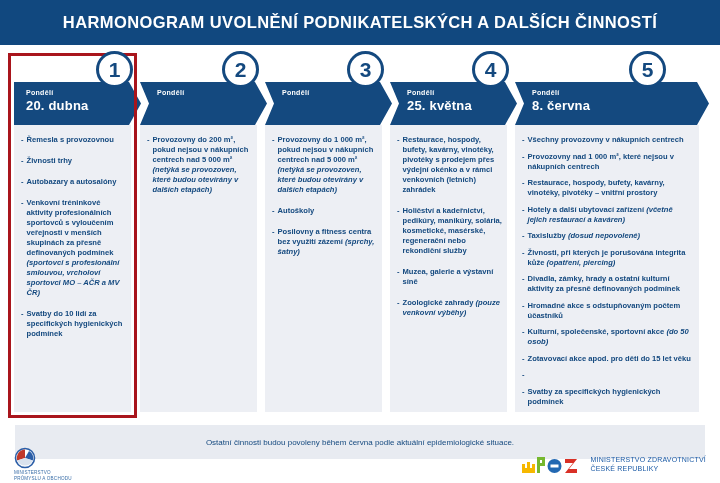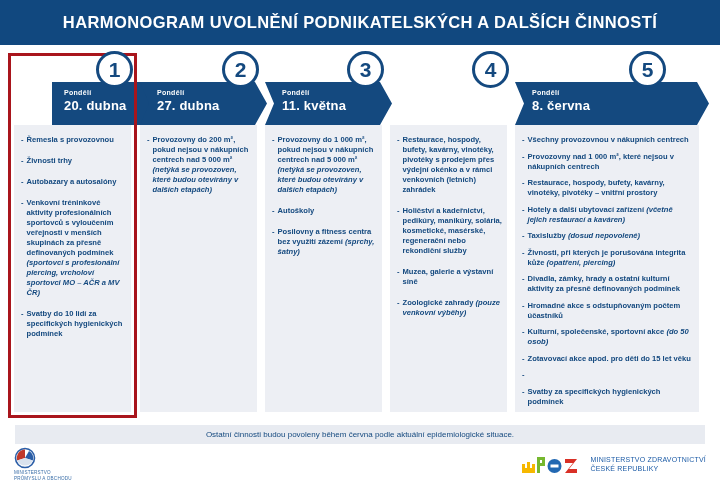--- a/index.html
+++ b/index.html
@@ -32,21 +32,20 @@
   .col-4 { left:515px; width:184px; }
 
   .band {
     position:absolute; top:0; left:0; width:calc(100% + 10px); height:43px;
     background:#14497F; color:#fff; padding:7px 0 0 17px; z-index:2;
     clip-path: polygon(0 0, calc(100% - 12px) 0, 100% 50%, calc(100% - 12px) 100%, 0 100%, 9px 50%);
   }
   .band.first {
     clip-path: polygon(0 0, calc(100% - 12px) 0, 100% 50%, calc(100% - 12px) 100%, 0 100%);
     padding-left:12px;
-    margin-left:38px;
   }
   .band .day  { font-size:7px; font-weight:bold; letter-spacing:0.3px; margin-bottom:2px; }
   .band .date { font-size:13px; font-weight:bold; letter-spacing:0.2px; }
 
   .items {
     position:absolute; top:43px; left:0; right:0; bottom:0;
     background:#EDEFF4; list-style:none; padding:10px 5px 0 7px; overflow:hidden;
   }
   .items li {
     display:flex; gap:3px; margin-bottom:11px;
@@ -60,21 +59,21 @@
     position:absolute; top:-31px; width:37px; height:37px; border-radius:50%;
     background:#ffffff; border:3.5px solid #14497F; color:#14497F;
     display:flex; align-items:center; justify-content:center;
     font-size:21px; font-weight:bold; z-index:7;
   }
   .col-0 .circle, .col-1 .circle, .col-2 .circle, .col-3 .circle { right:-2px; }
   .col-4 .circle { left:114px; }
 
   
   .footer-strip {
-    position:absolute; left:15px; top:380px; width:690px; height:19px;
+    position:absolute; left:15px; top:380px; width:690px; height:34px;
     background:#E8EBF1; display:flex; align-items:center; justify-content:center;
   }
   .footer-strip span { color:#14497F; font-size:8px; }
 
   .logos {
     position:absolute; left:14px; top:402px; width:692px; height:34px;
     display:flex; align-items:center; justify-content:space-between;
   }
   .mpo { display:flex; flex-direction:column; align-items:flex-start; }
   .mpo .mpo-text { margin-top:1px; color:#3A6EA8; font-size:4.6px; line-height:1.3; letter-spacing:0.2px; }
@@ -110,52 +109,50 @@
           <li>
             <span class="dash">-</span>
             <span class="txt">Živnosti trhy</span>
           </li>
           <li>
             <span class="dash">-</span>
             <span class="txt">Autobazary a autosalóny</span>
           </li>
           <li>
             <span class="dash">-</span>
-            <span class="txt">Venkovní tréninkové aktivity profesionálních sportovců s vyloučením veřejnosti v menších skupinách za přesně definovaných podmínek<span class="note"> (sportovci s profesionální piercing, vrcholoví sportovci MO – AČR a MV ČR)</span></span>
+            <span class="txt">Venkovní tréninkové aktivity profesionálních sportovců s vyloučením veřejnosti v menších skupinách za přesně definovaných podmínek<span class="note"> (sportovci s profesionální smlouvou, vrcholoví sportovci MO – AČR a MV ČR)</span></span>
           </li>
           <li>
             <span class="dash">-</span>
             <span class="txt">Svatby do 10 lidí za specifických hygienických podmínek</span>
           </li>
         </ul>
     </section>
 
     <section class="column col-1">
       <div class="circle">
           <span>2</span>
         </div>
       <div class="band">
         <div class="day">Pondělí</div>
-        <div class="date">27. dubna</div>
       </div>
       <ul class="items">
           <li>
             <span class="dash">-</span>
             <span class="txt">Provozovny do 200 m², pokud nejsou v nákupních centrech nad 5 000 m²<span class="note"> (netýká se provozoven, které budou otevírány v dalších etapách)</span></span>
           </li>
         </ul>
     </section>
 
     <section class="column col-2">
       <div class="circle">
           <span>3</span>
         </div>
       <div class="band">
         <div class="day">Pondělí</div>
-        <div class="date">11. května</div>
       </div>
       <ul class="items">
           <li>
             <span class="dash">-</span>
             <span class="txt">Provozovny do 1 000 m², pokud nejsou v nákupních centrech nad 5 000 m²<span class="note"> (netýká se provozoven, které budou otevírány v dalších etapách)</span></span>
           </li>
           <li>
             <span class="dash">-</span>
             <span class="txt">Autoškoly</span>
           </li>
@@ -163,20 +160,24 @@
             <span class="dash">-</span>
             <span class="txt">Posilovny a fitness centra bez využití zázemí<span class="note"> (sprchy, šatny)</span></span>
           </li>
         </ul>
     </section>
 
     <section class="column col-3">
       <div class="circle">
           <span>4</span>
         </div>
+      <div class="band">
+        <div class="day">Pondělí</div>
+        <div class="date">25. května</div>
+      </div>
       <ul class="items">
           <li>
             <span class="dash">-</span>
             <span class="txt">Restaurace, hospody, bufety, kavárny, vinotéky, pivotéky s prodejem přes výdejní okénko a v rámci venkovních (letních) zahrádek</span>
           </li>
           <li>
             <span class="dash">-</span>
             <span class="txt">Holičství a kadeřnictví, pedikúry, manikúry, solária, kosmetické, masérské, regenerační nebo rekondiční služby</span>
           </li>
           <li>
@@ -194,21 +195,21 @@
       <div class="circle">
           <span>5</span>
         </div>
       <div class="band">
         <div class="day">Pondělí</div>
         <div class="date">8. června</div>
       </div>
       <ul class="items tight">
           <li>
             <span class="dash">-</span>
-            <span class="txt">Všechny provozovnou v nákupních centrech</span>
+            <span class="txt">Všechny provozovny v nákupních centrech</span>
           </li>
           <li>
             <span class="dash">-</span>
             <span class="txt">Provozovny nad 1 000 m², které nejsou v nákupních centrech</span>
           </li>
           <li>
             <span class="dash">-</span>
             <span class="txt">Restaurace, hospody, bufety, kavárny, vinotéky, pivotéky – vnitřní prostory</span>
           </li>
           <li>

